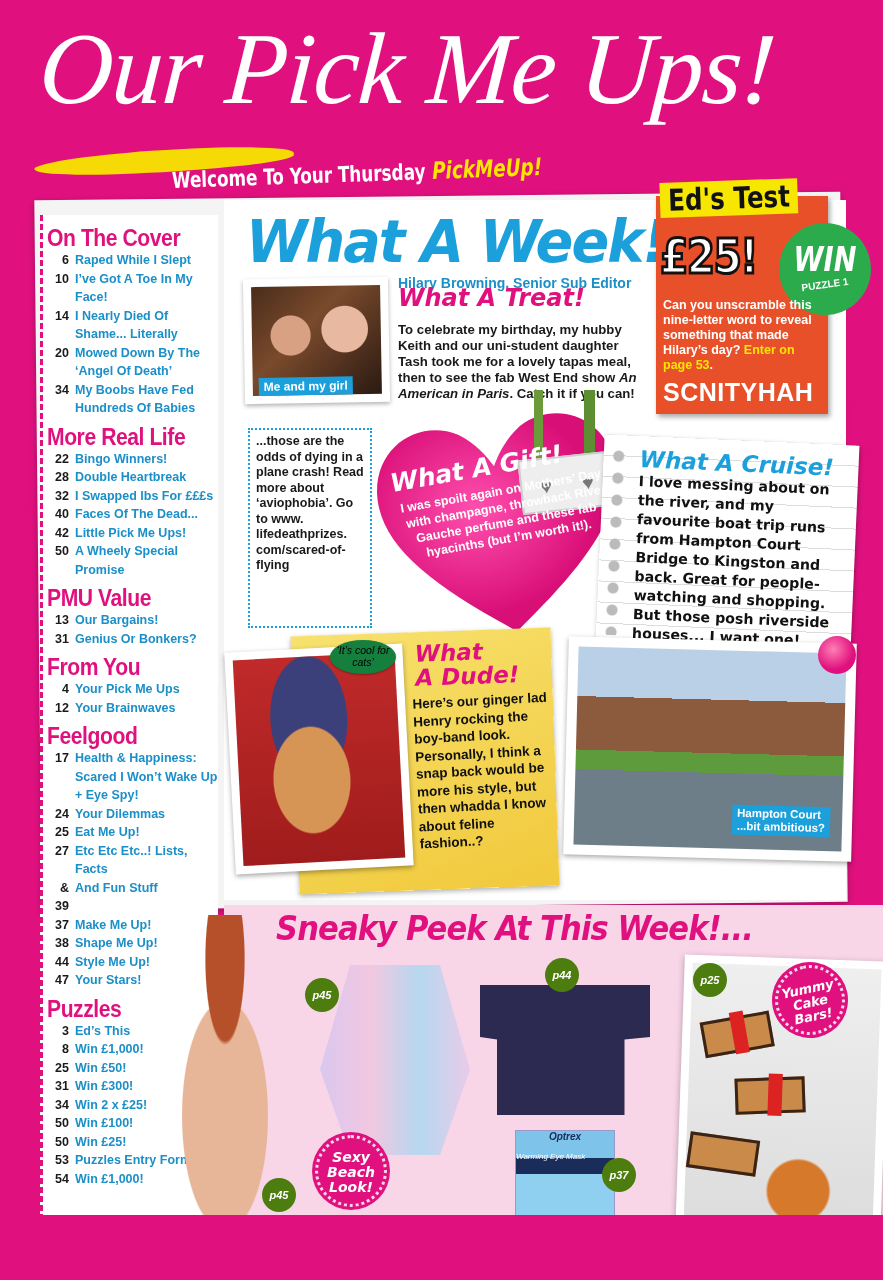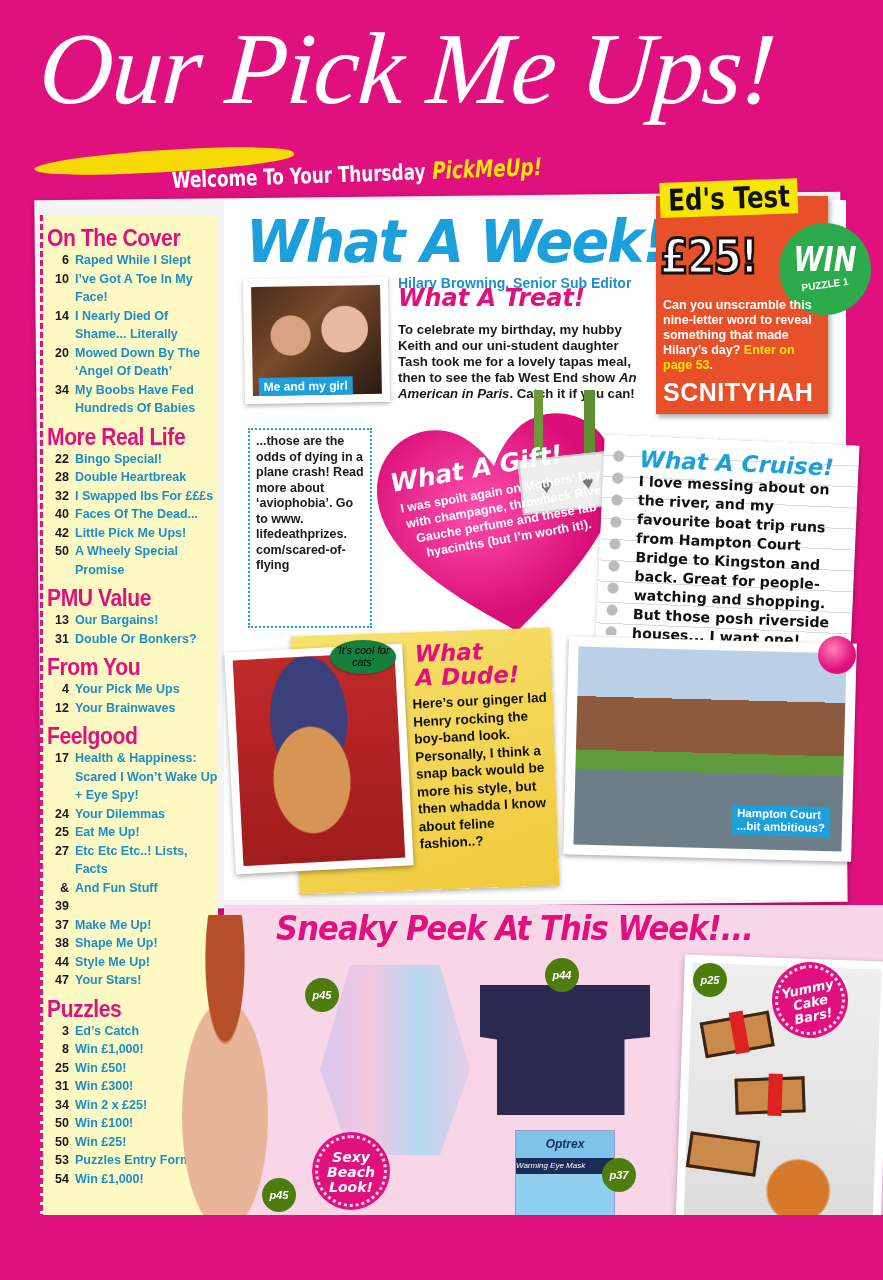--- a/index.html
+++ b/index.html
@@ -8,21 +8,21 @@
   .abs{position:absolute}
 
   
   #title{left:40px;top:18px;font-family:"Liberation Serif",serif;font-style:italic;color:#fff;font-size:102px;line-height:1;letter-spacing:-1px;transform:skewX(-4deg);white-space:nowrap}
   #swoosh{left:34px;top:150px;width:260px;height:22px;background:#f7e600;border-radius:50% 60% 40% 60%;transform:rotate(-4deg);opacity:.95}
   #welcome{left:172px;top:166px;color:#fff;font-weight:bold;font-size:22px;font-family:"DejaVu Sans",sans-serif;font-stretch:condensed;transform:rotate(-2deg) scaleX(.85);transform-origin:left;white-space:nowrap}
   #welcome .brand{color:#f7e600;font-style:italic;margin-left:8px;font-size:24px}
 
   
   #panel{left:38px;top:196px;width:806px;height:710px;background:#f4f4f4;transform:rotate(-.6deg);box-shadow:0 2px 6px rgba(0,0,0,.3)}
-  #sidebar{left:40px;top:215px;width:178px;height:1005px;background:#fef9c3;border-left:3px dashed #e0117f}
+  #sidebar{left:40px;top:215px;width:178px;height:1005px;background:#ffffff;border-left:3px dashed #e0117f}
   #mainwhite{left:224px;top:200px;width:622px;height:700px;background:#fff}
 
   .sec-h{color:#e0117f;font-weight:bold;font-size:24px;line-height:26px;font-family:"Liberation Sans",sans-serif;transform:scaleX(.88);transform-origin:left;letter-spacing:-.5px;white-space:nowrap}
   .toc-row{display:flex;font-size:12.5px;line-height:18.5px;font-weight:bold}
   .toc-row .pg{width:28px;text-align:right;color:#1a1a1a;padding-right:6px;flex:none}
   .toc-row .lbl{color:#1b8fc8}
 
   
   #waw{left:246px;top:208px;color:#1ca0dc;font-size:58px;font-weight:900;font-style:italic;font-family:"DejaVu Sans",sans-serif;letter-spacing:-2px;transform:scaleX(.96);transform-origin:left;white-space:nowrap}
   #byline{left:398px;top:275px;color:#1b8fc8;font-size:14px;font-weight:bold}
@@ -125,21 +125,21 @@
         <span class="pg">20</span>
         <span class="lbl">Mowed Down By The ‘Angel Of Death’</span>
       </div>
       <div class="toc-row">
         <span class="pg">34</span>
         <span class="lbl">My Boobs Have Fed Hundreds Of Babies</span>
       </div>
       <div class="sec-h" style="margin-top: 6px;">More Real Life</div>
       <div class="toc-row">
         <span class="pg">22</span>
-        <span class="lbl">Bingo Special!</span>
+        <span class="lbl">Bingo Winners!</span>
       </div>
       <div class="toc-row">
         <span class="pg">28</span>
         <span class="lbl">Double Heartbreak</span>
       </div>
       <div class="toc-row">
         <span class="pg">32</span>
         <span class="lbl">I Swapped lbs For £££s</span>
       </div>
       <div class="toc-row">
@@ -154,21 +154,21 @@
         <span class="pg">50</span>
         <span class="lbl">A Wheely Special Promise</span>
       </div>
       <div class="sec-h" style="margin-top: 6px;">PMU Value</div>
       <div class="toc-row">
         <span class="pg">13</span>
         <span class="lbl">Our Bargains!</span>
       </div>
       <div class="toc-row">
         <span class="pg">31</span>
-        <span class="lbl">Double Or Bonkers?</span>
+        <span class="lbl">Genius Or Bonkers?</span>
       </div>
       <div class="sec-h" style="margin-top: 6px;">From You</div>
       <div class="toc-row">
         <span class="pg">4</span>
         <span class="lbl">Your Pick Me Ups</span>
       </div>
       <div class="toc-row">
         <span class="pg">12</span>
         <span class="lbl">Your Brainwaves</span>
       </div>
@@ -205,21 +205,21 @@
         <span class="pg">44</span>
         <span class="lbl">Style Me Up!</span>
       </div>
       <div class="toc-row">
         <span class="pg">47</span>
         <span class="lbl">Your Stars!</span>
       </div>
       <div class="sec-h" style="margin-top: 6px;">Puzzles</div>
       <div class="toc-row">
         <span class="pg">3</span>
-        <span class="lbl">Ed’s Catch</span>
+        <span class="lbl">Ed’s This</span>
       </div>
       <div class="toc-row">
         <span class="pg">8</span>
         <span class="lbl">Win £1,000!</span>
       </div>
       <div class="toc-row">
         <span class="pg">25</span>
         <span class="lbl">Win £50!</span>
       </div>
       <div class="toc-row">
@@ -321,21 +321,21 @@
 <div class="abs" id="dude-h">
   <div>What</div>
   <div>A Dude!</div>
 </div>
 <div class="abs" id="dude-b">Here’s our ginger lad Henry rocking the boy-band look. Personally, I think a snap back would be more his style, but then whadda I know about feline fashion..?</div>
 
 <div class="abs" id="peek"></div>
 <div class="abs" id="kaftan"></div>
 <div class="abs" id="bikini2"></div>
 <div class="abs" id="mask">
-  <div style="color:#1a2c5a;font-size:12px;font-weight:bold;text-align:center;margin-top:6px;font-style:italic">Optrex</div>
+  <div style="color:#1a2c5a;font-size:10px;font-weight:bold;text-align:center;font-style:italic">Optrex</div>
   <div style="color:#fff;font-size:8px;text-align:left;margin-top:10px;font-style:italic">Warming Eye Mask</div>
 </div>
 <div class="abs" id="cakes">
   <div class="img"></div>
   <div class="bar" style="left:20px;top:60px;transform:rotate(-12deg)"></div>
   <div class="bar" style="left:55px;top:120px;transform:rotate(-4deg)"></div>
   <div class="bar" style="left:10px;top:180px;transform:rotate(6deg)"></div>
   <div class="rib" style="left:50px;top:55px;transform:rotate(-12deg)"></div>
   <div class="rib" style="left:88px;top:116px"></div>
 </div>

